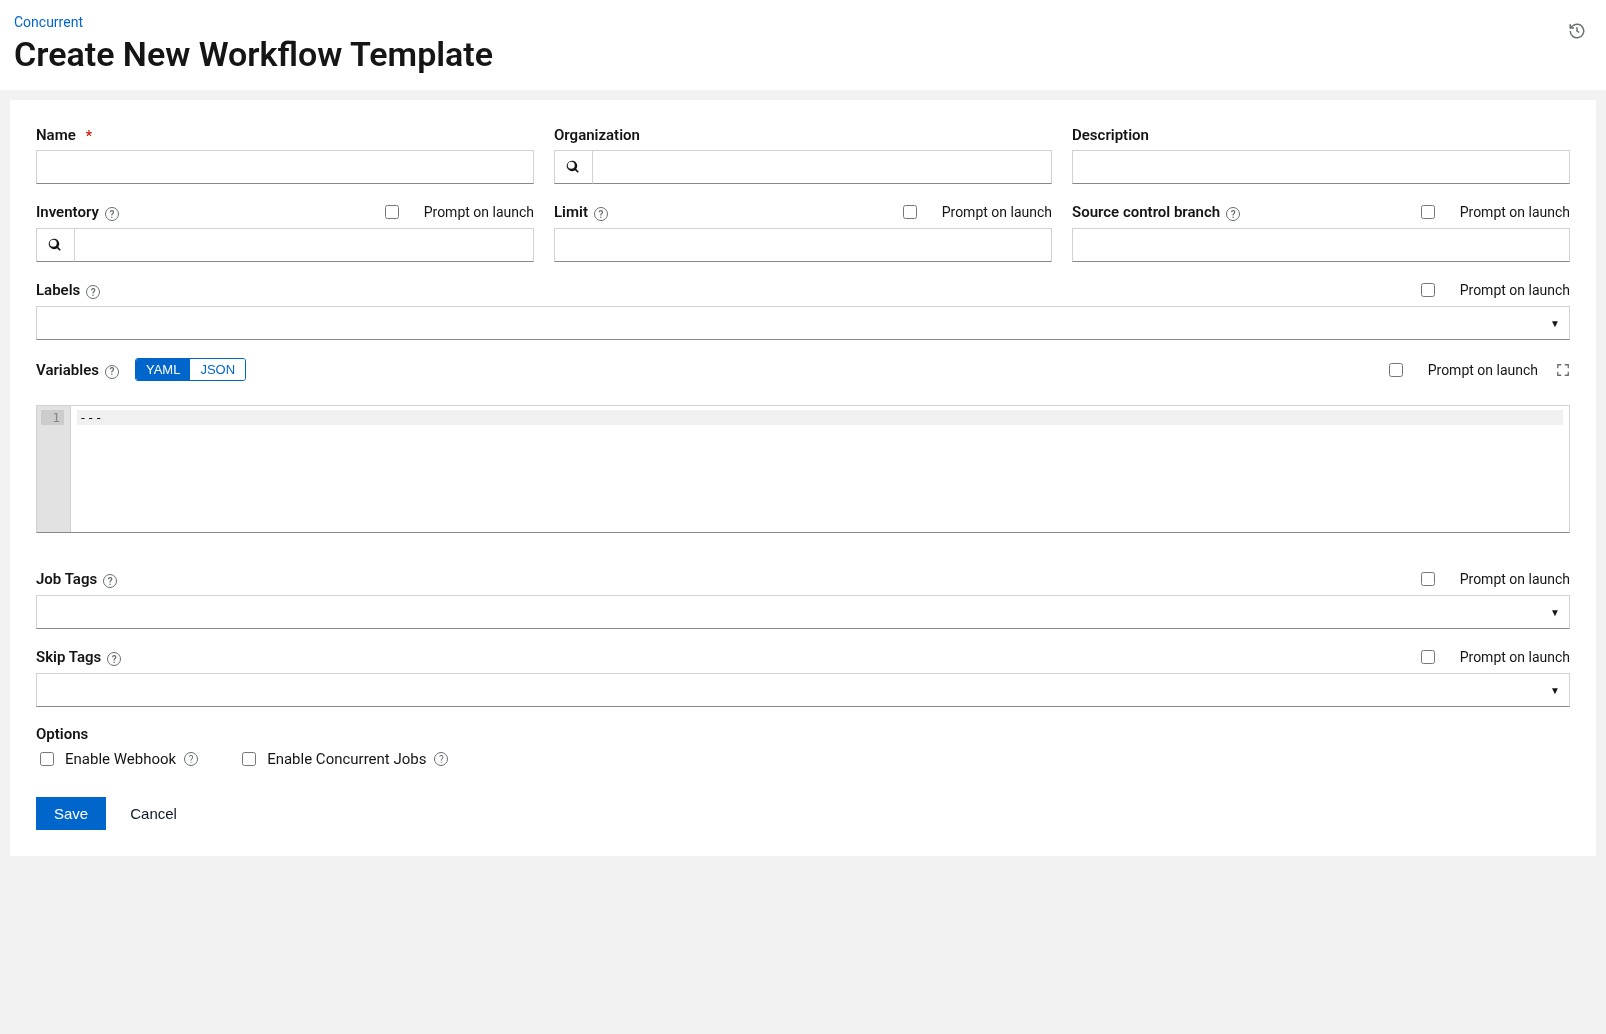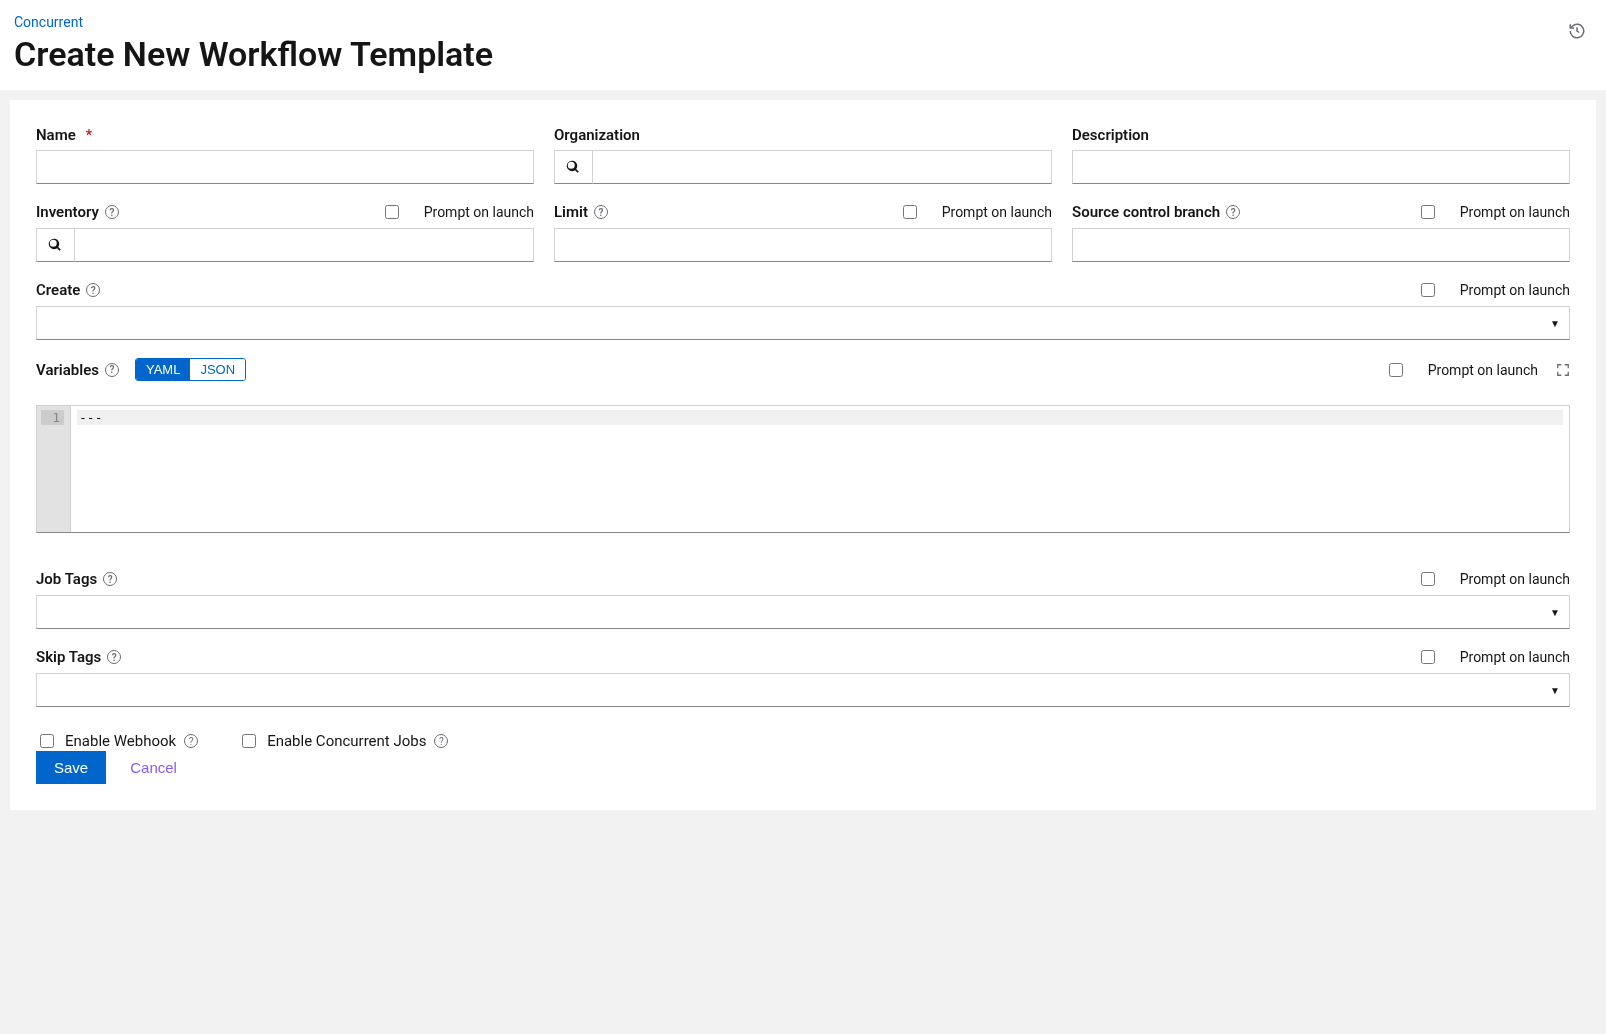--- a/index.html
+++ b/index.html
@@ -55,21 +55,21 @@
   .fld-label-row {
     display: flex;
     justify-content: space-between;
     align-items: center;
     margin-bottom: 6px;
   }
   .fld-label {
     font-weight: 600;
     font-size: 15px;
     display: flex;
-    align-items: center;
+    align-items: flex-end;
     gap: 6px;
   }
   .required-star { color: #c9190b; margin-left: 4px; font-size: 14px; }
   .help-icon {
     width: 14px;
     height: 14px;
     display: inline-flex;
     align-items: center;
     justify-content: center;
     border: 1px solid #6a6e73;
@@ -212,34 +212,35 @@
   .option-item {
     display: flex;
     align-items: center;
     gap: 8px;
     font-size: 15px;
   }
   .option-item input[type="checkbox"] { width: 14px; height: 14px; cursor: pointer; }
   .actions {
     display: flex;
     gap: 20px;
+    margin-top: 28px;
     align-items: center;
   }
   .btn-primary {
     background: #0066cc;
     color: #fff;
     border: none;
     padding: 8px 18px;
     font-size: 15px;
     cursor: pointer;
   }
   .btn-link {
     background: none;
     border: none;
-    color: #8b5cf6;
+    color: #0f172a;
     font-size: 15px;
     cursor: pointer;
     padding: 8px 4px;
   }
 </style>
 </head>
 <body>
 
 <div class="page-header">
   <div>
@@ -335,21 +336,21 @@
             <input type="checkbox" style="">
             <span>Prompt on launch</span>
           </label>
         </div>
         <input type="text" class="text-input" value="" style="">
       </div>
 
       <div class="form-row-full">
         <div class="fld-label-row">
           <span class="fld-label">
-              <span>Create</span>
+              <span>Labels</span>
             <span class="help-icon">?</span>
           </span>
           <label class="prompt-check">
             <input type="checkbox" style="">
             <span>Prompt on launch</span>
           </label>
         </div>
         <div class="select-wrap">
           <div class="select-input"></div>
           <span class="select-caret">▼</span>
@@ -414,20 +415,23 @@
             <span>Prompt on launch</span>
           </label>
         </div>
         <div class="select-wrap">
           <div class="select-input"></div>
           <span class="select-caret">▼</span>
         </div>
       </div>
 
       <div class="form-row-full">
+        <div class="fld-label-row">
+          <span class="fld-label">Options</span>
+        </div>
         <div class="options-row">
           <label class="option-item">
             <input type="checkbox" style="">
             <span>Enable Webhook</span>
             <span class="help-icon">?</span>
           </label>
           <label class="option-item">
             <input type="checkbox" style="">
             <span>Enable Concurrent Jobs</span>
             <span class="help-icon">?</span>

